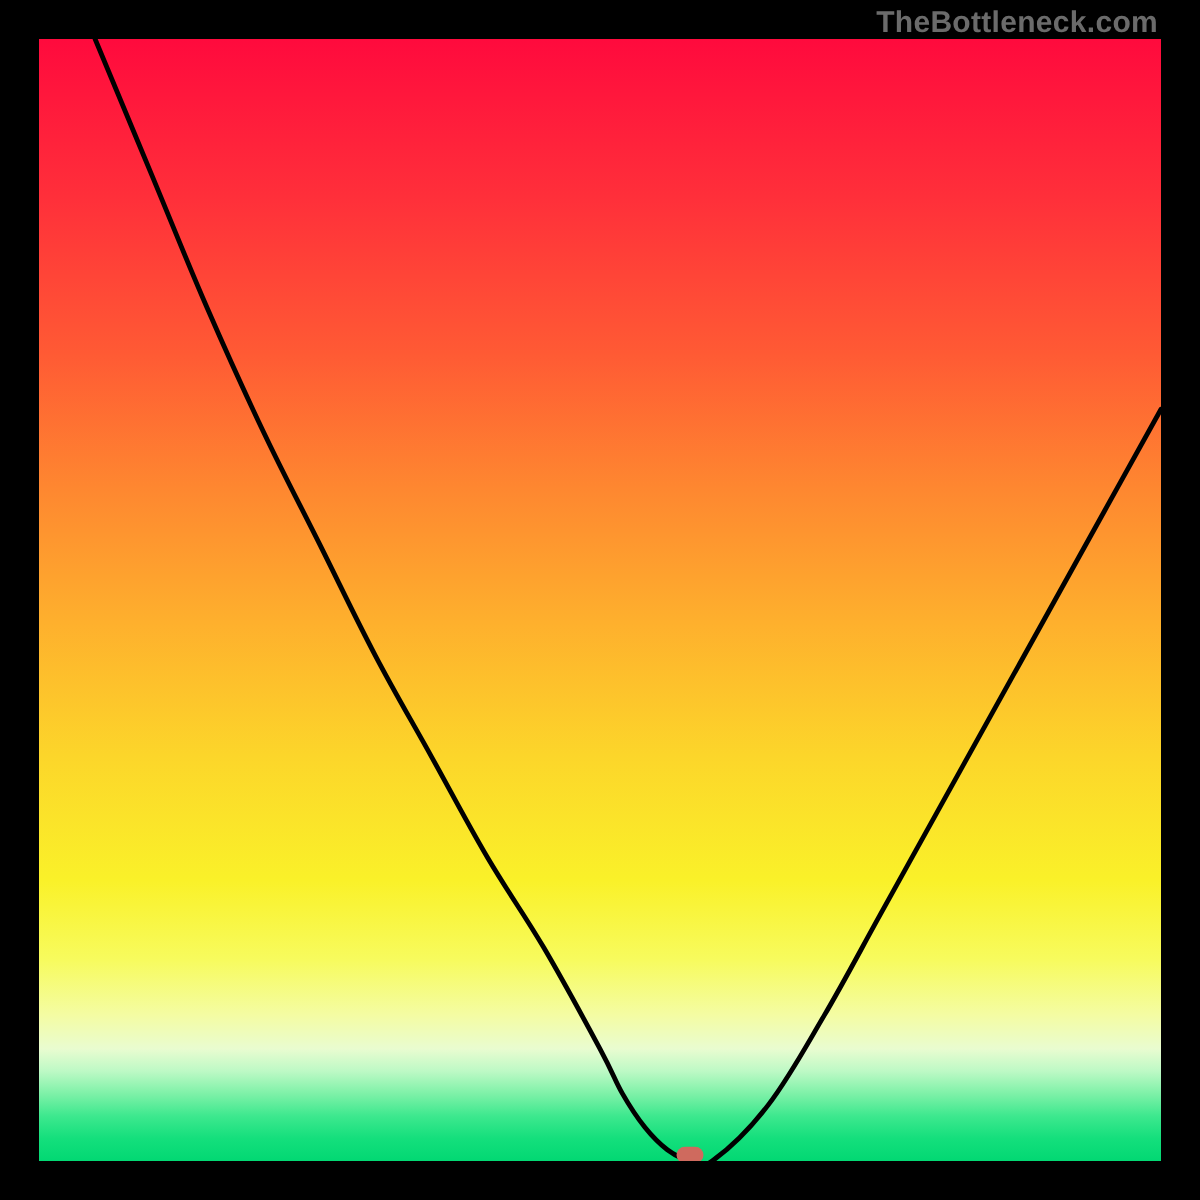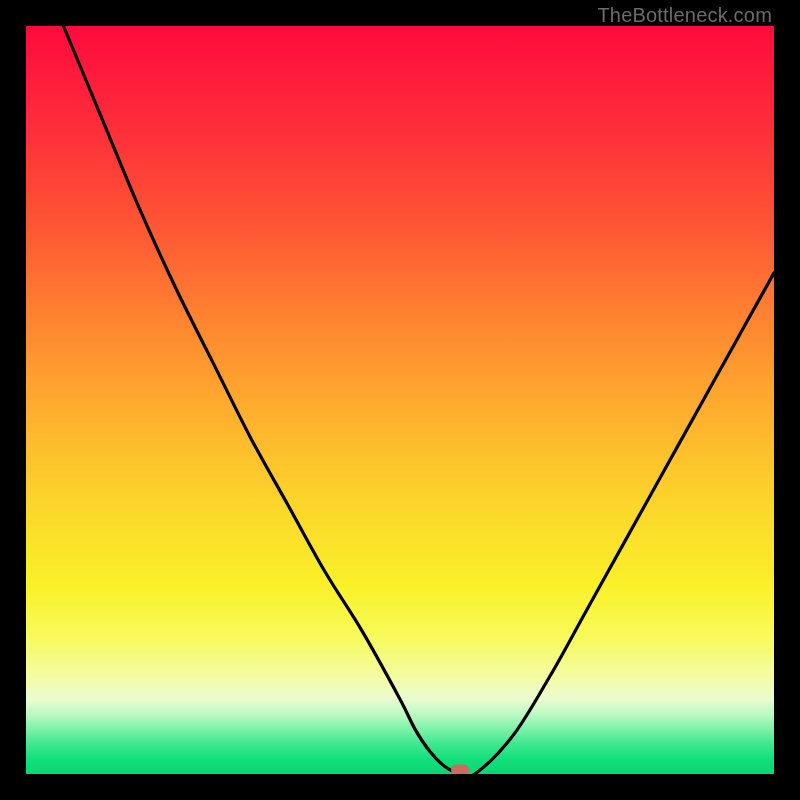--- a/index.html
+++ b/index.html
@@ -58,21 +58,21 @@
     border-radius: 6px;
     background: #cf6a5e;
     transform: translate(-50%, -50%);
   }
   .watermark {
     position: absolute;
     top: 4px;
     right: 28px;
     color: #6b6b6b;
     font-size: 20px;
-    font-weight: 400;
+    font-weight: 700;
     letter-spacing: 0.2px;
   }
 </style>
 </head>
 <body>
 
 <div class="stage">
 
   <div class="watermark">TheBottleneck.com</div>
 

